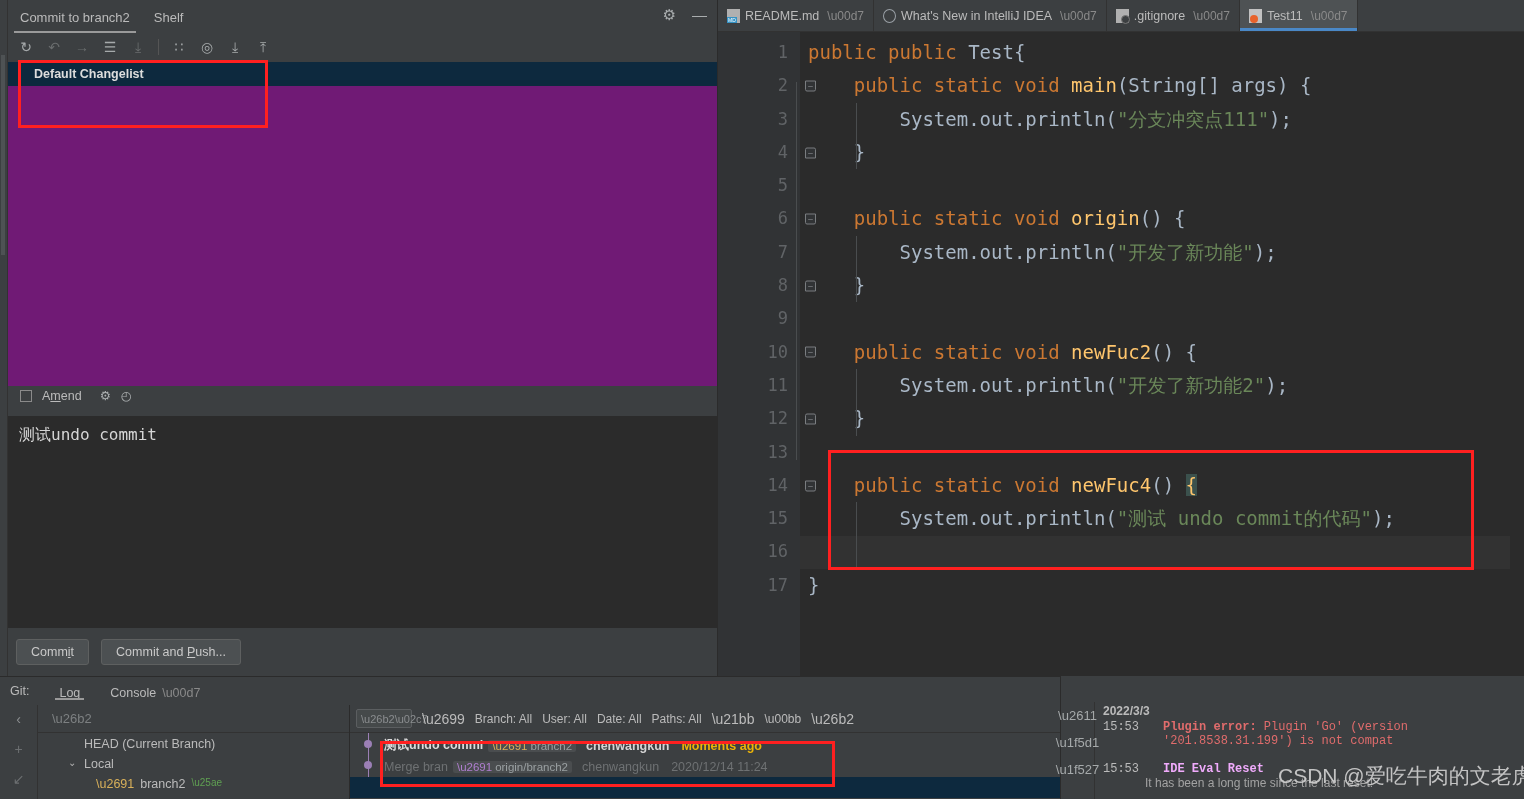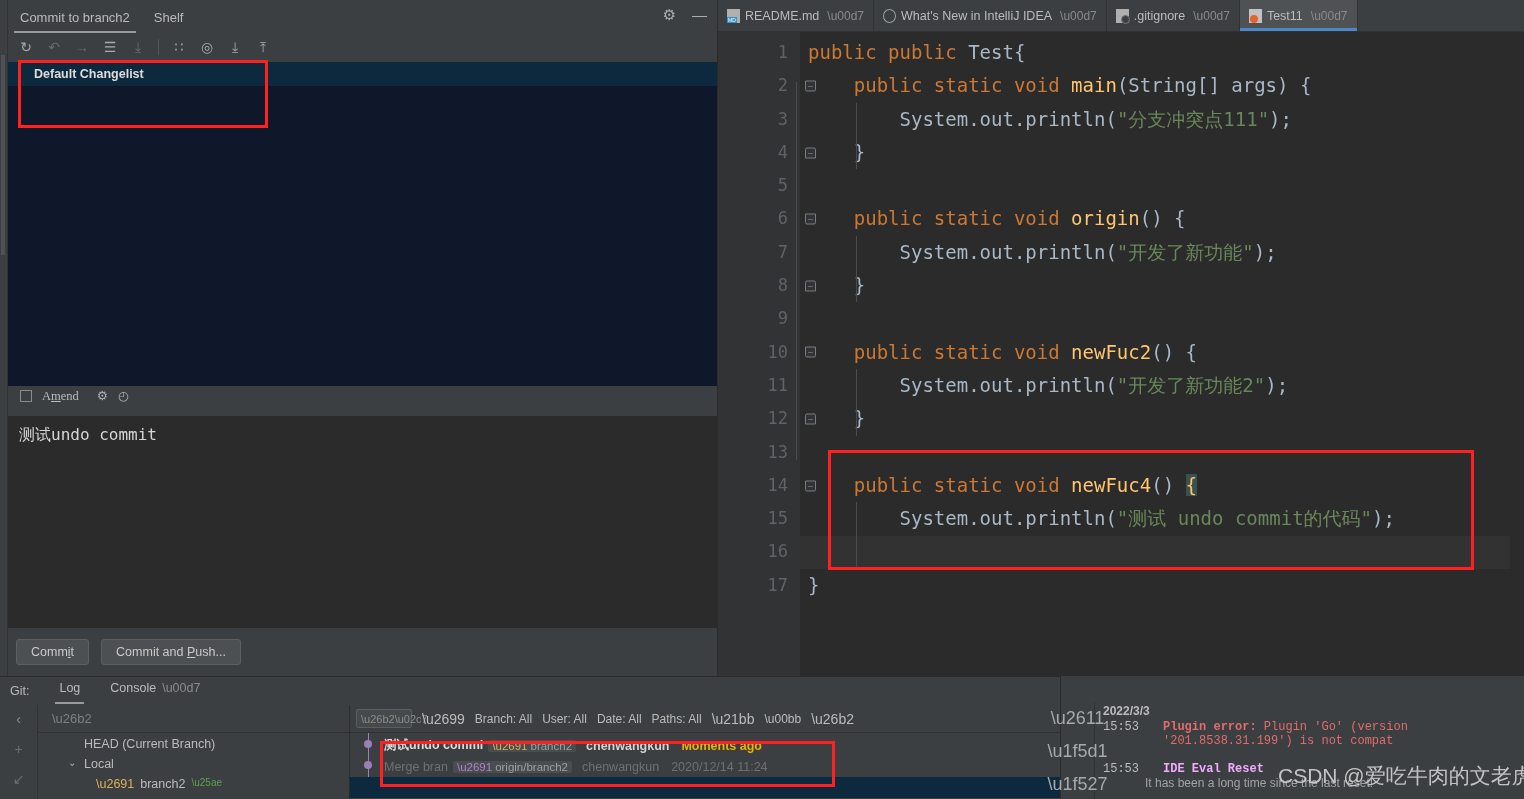--- a/index.html
+++ b/index.html
@@ -49,31 +49,31 @@
   }
   .tb-btn {
     width: 24px; height: 22px; display: flex; align-items: center; justify-content: center;
     color: #a6aaab; font-size: 14px;
   }
   .tb-btn.dis { color: #6a6d6e; }
   .tb-sep { width:1px; height:16px; background:#555; margin:0 4px; }
 
   .changelist-area {
     position: absolute; left: 8px; top: 62px; right: 0; bottom: 290px;
-    background: #0f172a;
+    background: #701a75;
   }
   .changelist-row {
     height: 24px; background: #0d293e; display: flex; align-items: center;
     padding-left: 26px; font-size: 12.5px; font-weight: bold; color: #dddddd;
   }
 
   .amend-bar {
     position: absolute; left: 8px; bottom: 268px; right: 0; height: 24px;
     display: flex; align-items: center; gap: 10px; padding-left: 12px;
-    font-size: 12.5px; color: #bbbbbb; font-family: Liberation Serif, serif;
+    font-size: 12.5px; color: #bbbbbb;
   }
   .checkbox {
     width: 12px; height: 12px; border: 1px solid #8a8a8a; background: #3c3f41;
     display:inline-block;
   }
   .amend-bar .u { text-decoration: underline; }
 
   .msg-area {
     position: absolute; left: 8px; bottom: 48px; right: 0; top: 416px;
     background: #2b2b2b; border: 1px solid #2b2b2b;
@@ -166,21 +166,21 @@
   
   .bottom {
     position: absolute; left: 0; top: 676px; width: 1524px; height: 123px;
     background: #3c3f41; border-top: 1px solid #2b2b2b;
   }
   .git-header {
     height: 28px; display: flex; align-items: center; gap: 10px; padding-left: 10px;
     font-size: 12.5px; color: #bbbbbb;
   }
   .git-header .lbl { margin-right: 10px; }
-  .gtab { padding: 3px 10px 9px 10px; position: relative; color:#bbbbbb; }
+  .gtab { padding: 3px 10px 0 10px; position: relative; color:#bbbbbb; }
   .gtab.active::after { content:""; position:absolute; left:6px; right:6px; bottom:0; height:2px; background:#9a9a9a; }
   .gtab .x { color:#8a8a8a; margin-left:6px; }
 
   .git-body { position:absolute; top:28px; left:0; right:0; bottom:0; display:flex; }
   .gl-side {
     width: 38px; flex: none; background:#3c3f41; border-right:1px solid #323232;
     display:flex; flex-direction:column; align-items:center; padding-top:6px; gap:14px;
     color:#8b8e90; font-size:14px;
   }
   .gl-tree {
@@ -221,21 +221,21 @@
   .gl-files { width:230px; flex:none; background:#3c3f41; border-left:1px solid #2b2b2b; position:relative; }
   .glf-toolbar { height:28px; display:flex; align-items:center; gap:9px; padding-left:8px; color:#a6aaab; font-size:13px; border-bottom:1px solid #323232;}
   .fl-item { height:20px; display:flex; align-items:center; gap:5px; font-size:12px; color:#bbbbbb; white-space:nowrap; }
   .fl-item .meta { color:#7b7e80; font-size:11.5px; }
   .folder { width:12px; height:10px; background:#9aa0a6; border-radius:1px; flex:none; position:relative;}
   .folder.mod::after{content:"";position:absolute;right:-2px;bottom:-2px;width:6px;height:6px;background:#4a9de0;}
 
   .eventlog { position:absolute; right:0; top:676px; width:464px; height:123px; background:#3c3f41; border-left:1px solid #2b2b2b;}
   .el-head { height:26px; display:flex; align-items:center; padding-left:12px; font-size:12.5px; color:#bbbbbb;}
   .el-body { position:absolute; top:26px; left:0; right:0; bottom:0; display:flex; background:#3c3f41;}
-  .el-side { width:34px; flex:none; display:flex; flex-direction:column; align-items:center; gap:12px; padding-top:6px; color:#a6aaab; font-size:18px; border-right:1px solid #323232;}
+  .el-side { width:34px; flex:none; display:flex; flex-direction:column; align-items:center; gap:12px; padding-top:6px; color:#a6aaab; font-size:13px; border-right:1px solid #323232;}
   .el-content { flex:1; padding:2px 0 0 8px; overflow:hidden; position:relative; }
   .el-date { font-size:12px; color:#bbbbbb; font-weight:bold; }
   .el-line { display:flex; gap:24px; font-size:12px; margin-top:2px;font-family:Liberation Mono, monospace; }
   .el-time { color:#bbbbbb; flex:none; }
   .el-err { color:#e06c6c; }
   .el-err b { color:#e06c6c; }
   .el-ok b { color:#f0abfc; }
   .el-sub { color:#a3a3a3; font-size:12px; margin-left:42px; }
 
   .watermark {

